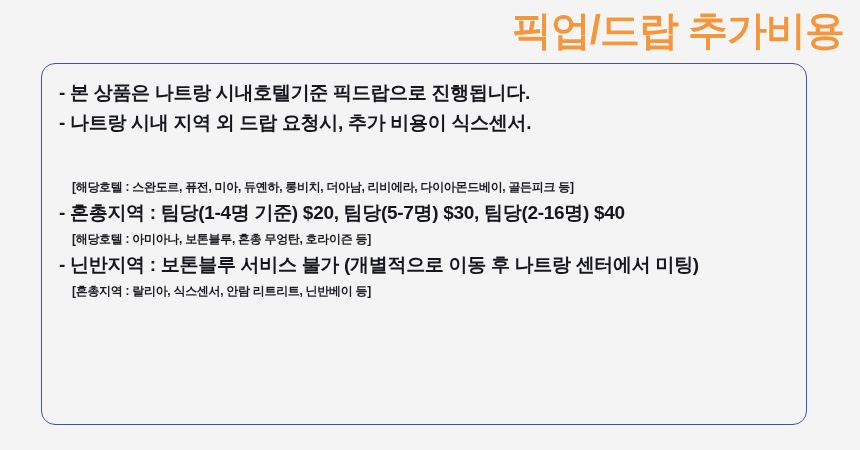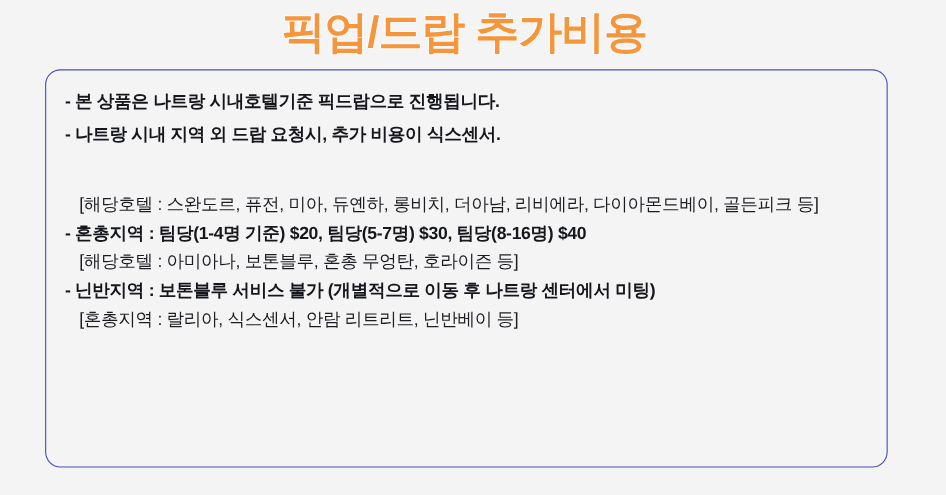--- a/index.html
+++ b/index.html
@@ -25,21 +25,21 @@
 
   
   .title-wrap {
     position: absolute;
     left: 0;
     top: 0;
     width: 844px;
     height: 60px;
     display: flex;
     align-items: center;
-    justify-content: center;
+    justify-content: flex-end;
   }
   .title-text {
     font-size: 40px;
     font-weight: 700;
     letter-spacing: -1px;
     color: #f5953c;
     line-height: 1;
     text-shadow:
        1px  0   0 rgba(255,255,255,0.85),
       -1px  0   0 rgba(255,255,255,0.85),
@@ -66,29 +66,29 @@
     top: 14px;
     right: 10px;
   }
 
   
   .line {
     color: #16171d;
     white-space: nowrap;
   }
   .line-main {
-    font-size: 16px;
+    font-size: 19px;
     font-weight: 700;
     letter-spacing: -0.3px;
     line-height: 30px;
     height: 30px;
   }
   .line-sub {
-    font-size: 16px;
-    font-weight: 400;
+    font-size: 12px;
+    font-weight: 700;
     letter-spacing: -0.3px;
     line-height: 22px;
     height: 22px;
     padding-left: 13px;
     color: #1b1c22;
   }
   .spacer-line {
     height: 30px;
   }
   .block {
@@ -115,21 +115,21 @@
       <div class="line line-main">- 나트랑 시내 지역 외 드랍 요청시, 추가 비용이 식스센서.</div>
 
       <div class="spacer-line"></div>
       <div class="block-gap"></div>
 
       <div class="block">
         <div class="line line-sub">[해당호텔 : 스완도르, 퓨전, 미아, 듀옌하, 롱비치, 더아남, 리비에라, 다이아몬드베이, 골든피크 등]</div>
       </div>
 
       <div class="block">
-        <div class="line line-main">- 혼총지역 : 팀당(1-4명 기준) $20, 팀당(5-7명) $30, 팀당(8-16명) $40</div>
+        <div class="line line-main">- 혼총지역 : 팀당(1-4명 기준) $20, 팀당(5-7명) $30, 팀당(2-16명) $40</div>
         <div class="line line-sub">[해당호텔 : 아미아나, 보톤블루, 혼총 무엉탄,  호라이즌 등]</div>
       </div>
 
       <div class="block">
       </div>
 
       <div class="block">
         <div class="line line-main">- 닌반지역 : 보톤블루 서비스 불가 (개별적으로 이동 후 나트랑 센터에서 미팅)</div>
         <div class="line line-sub">[혼총지역 : 랄리아, 식스센서, 안람 리트리트, 닌반베이 등]</div>
       </div>

